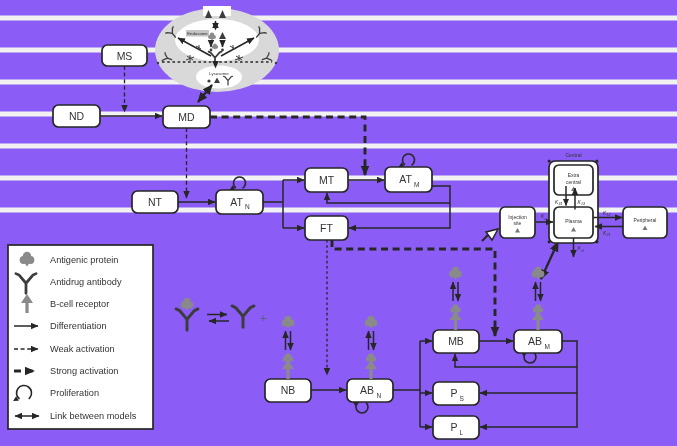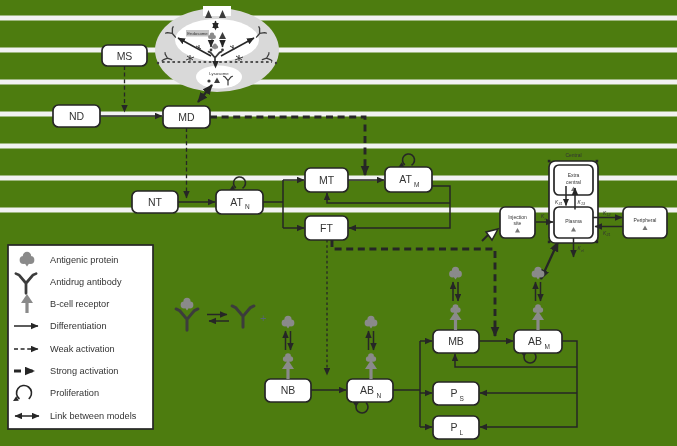--- a/index.html
+++ b/index.html
@@ -1,16 +1,16 @@
 <!DOCTYPE html>
 <html><head>
 <meta charset="utf-8">
 <style>
   html,body{margin:0;padding:0;background:#ffffff;}
-  .stage{position:relative;width:677px;height:446px;background:#4d7c0f;overflow:hidden;}
+  .stage{position:relative;width:677px;height:446px;background:#8b5cf6;overflow:hidden;}
   text{font-family:"Liberation Sans","DejaVu Sans",sans-serif;fill:#333;}
   .lbl{font-size:10.5px;}
   .sub{font-size:6.5px;}
   .tiny{font-size:5px;}
   .rate{font-size:4.8px;font-style:italic;}
   .ratesub{font-size:3.6px;font-style:italic;}
   .legendtxt{font-size:9.2px;}
   .celltxt{font-size:4.3px;}
   .plus{font-size:11px;fill:#566573;}
   .edge{stroke:#262626;stroke-width:1.5;fill:none;}

